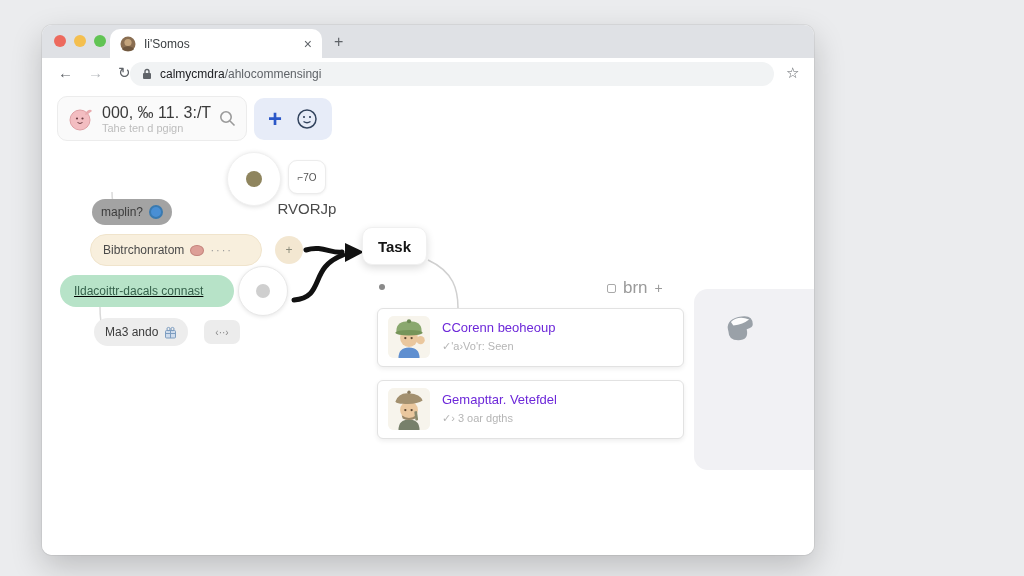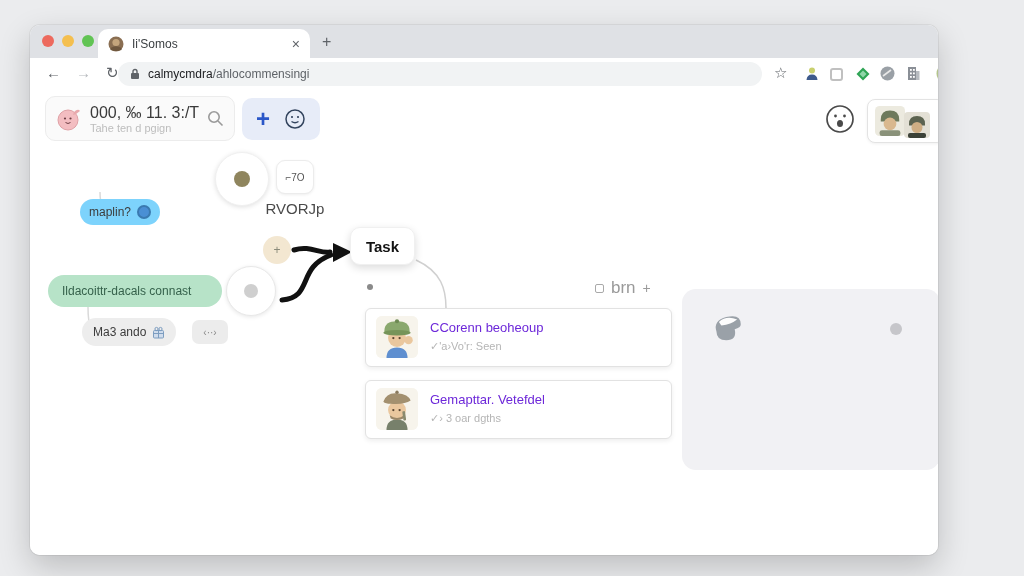--- a/index.html
+++ b/index.html
@@ -1,18 +1,18 @@
 <!DOCTYPE html>
 <html><head>
 <meta charset="utf-8">
 <style>
   html,body{margin:0;padding:0;width:1024px;height:576px;overflow:hidden;
     background:#ebecee;font-family:"Liberation Sans",sans-serif;}
   .abs{position:absolute;}
-  #window{left:30px;top:25px;width:908px;height:530px;background:#fff;border-radius:10px;
+  #window{left:42px;top:25px;width:772px;height:530px;background:#fff;border-radius:10px;
     box-shadow:0 12px 32px rgba(0,0,0,.20),0 0 0 1px rgba(0,0,0,.06);overflow:hidden;}
   
   #titlebar{left:0;top:0;width:964px;height:33px;background:#dfe1e5;}
   .light{width:12px;height:12px;border-radius:50%;top:10px;}
   #light-red{left:12px;background:#ed6a5e;}
   #light-yellow{left:32px;background:#f4bf4f;}
   #light-green{left:52px;background:#61c454;}
   #tab{left:68px;top:4px;width:212px;height:29px;background:#fff;border-radius:10px 10px 0 0;
     display:flex;align-items:center;padding:0 10px;box-sizing:border-box;}
   #tab-favicon{width:16px;height:16px;margin-right:8px;flex:0 0 auto;}
@@ -55,31 +55,31 @@
     padding:0 10px 0 14px;justify-content:space-between;}
   #node-topic span{font-size:12px;color:#3c3c3c;}
   #topic-badge{width:15px;height:15px;border-radius:4px;background:#b73a36;border:2px solid #9c2f2b;box-sizing:border-box;}
   #avatar-node1{left:185px;top:2px;width:52px;height:52px;border-radius:50%;background:#fff;
     border:1px solid #f0f0f0;box-shadow:0 1px 5px rgba(0,0,0,.13);}
   #avatar-node1 .dot{left:18px;top:18px;width:16px;height:16px;border-radius:50%;background:#8f855e;}
   #reaction-btn{left:246px;top:10px;width:36px;height:32px;background:#fff;border:1px solid #ececec;
     border-radius:9px;box-shadow:0 1px 3px rgba(0,0,0,.07);display:flex;align-items:center;justify-content:center;
     font-size:10px;color:#555;}
   #reaction-label{left:234px;top:50px;width:62px;text-align:center;font-size:15px;color:#4a4a4a;}
-  #node-map{left:50px;top:49px;height:26px;background:#7dd3fc;border-radius:13px;padding:0 9px;}
+  #node-map{left:50px;top:49px;height:26px;background:#a3a3a3;border-radius:13px;padding:0 9px;}
   #node-map span{font-size:12px;color:#3c3c3c;margin-right:6px;}
   #map-icon{width:14px;height:14px;border-radius:50%;background:#4a8fd4;border:2px solid #3a7ab0;box-sizing:border-box;}
   #node-birth{left:48px;top:84px;width:172px;height:32px;background:#f8efdd;border:1px solid #f0e4cc;
     border-radius:16px;padding:0 12px;}
   #node-birth span.t{font-size:12px;color:#4a4a4a;margin-right:6px;}
   #birth-emoji{width:14px;height:11px;border-radius:50%;background:#dd9f97;border:1px solid #c4837c;margin-right:6px;box-sizing:border-box;}
   #birth-dots{font-size:11px;color:#999;letter-spacing:2px;}
   #birth-btn{left:233px;top:86px;width:28px;height:28px;border-radius:50%;background:#f3e7d1;
     display:flex;align-items:center;justify-content:center;font-size:12px;color:#8a8a7a;}
-  #node-ideas{left:18px;top:125px;width:174px;height:32px;background:#b7e3c8;border-radius:16px;padding:8px 14px;}
+  #node-ideas{left:18px;top:125px;width:174px;height:32px;background:#b7e3c8;border-radius:16px;padding:8px 14px;text-decoration:underline;}
   #node-ideas span{font-size:12px;color:#35614b;}
   #avatar-node2{left:196px;top:116px;width:48px;height:48px;border-radius:50%;background:#fff;
     border:1px solid #e8e8e8;box-shadow:0 1px 4px rgba(0,0,0,.10);}
   #avatar-node2 .dot{left:17px;top:17px;width:14px;height:14px;border-radius:50%;background:#cfcfcf;}
   #node-ma{left:52px;top:168px;height:28px;background:#ededed;border-radius:14px;padding:0 11px;}
   #node-ma span{font-size:12px;color:#3c3c3c;margin-right:6px;}
   #more-btn{left:162px;top:170px;width:36px;height:24px;background:#ececec;border-radius:7px;
     display:flex;align-items:center;justify-content:center;font-size:10px;color:#8a8a8a;}
   #task-card{left:320px;top:77px;width:63px;height:36px;background:#fff;border:1px solid #f0f0f0;border-radius:10px;
     box-shadow:0 3px 8px rgba(0,0,0,.14);display:flex;align-items:center;justify-content:center;
@@ -239,20 +239,25 @@
     </div>
 
     <div class="abs" id="reaction-btn">⌐7O</div>
     <div class="abs" id="reaction-label">RVORJp</div>
 
     <div class="abs pill" id="node-map">
       <span>maplin?</span>
       <div id="map-icon"></div>
     </div>
 
+    <div class="abs pill" id="node-birth">
+      <span class="t">Bibtrchonratom</span>
+      <div id="birth-emoji"></div>
+      <span id="birth-dots">····</span>
+    </div>
     <div class="abs" id="birth-btn">+</div>
 
     <div class="abs pill" id="node-ideas">
       <span>Ildacoittr-dacals connast</span>
     </div>
 
     <div class="abs" id="avatar-node2">
       <div class="abs dot"></div>
     </div>
 

